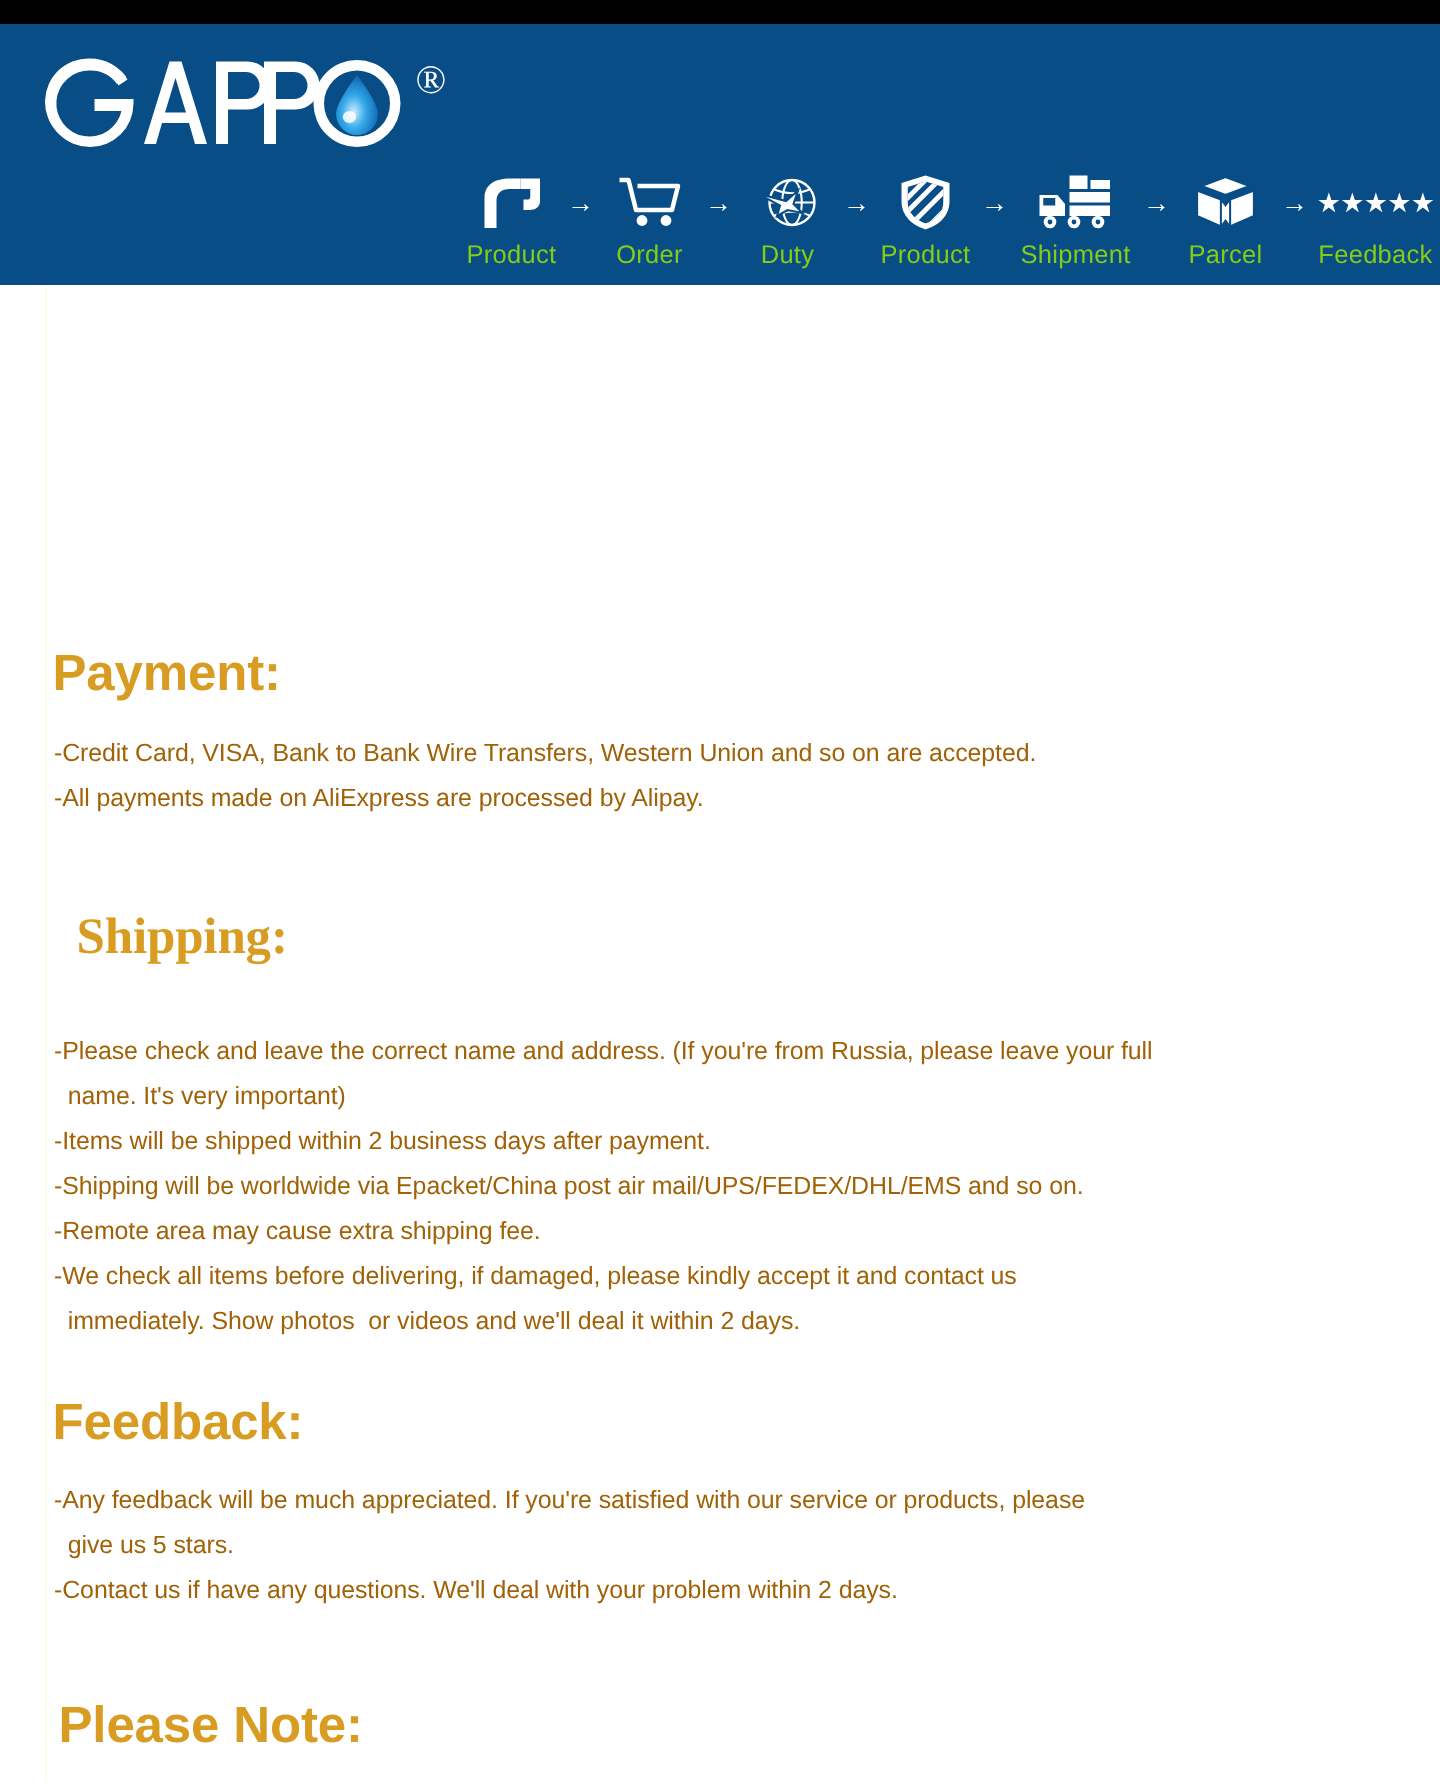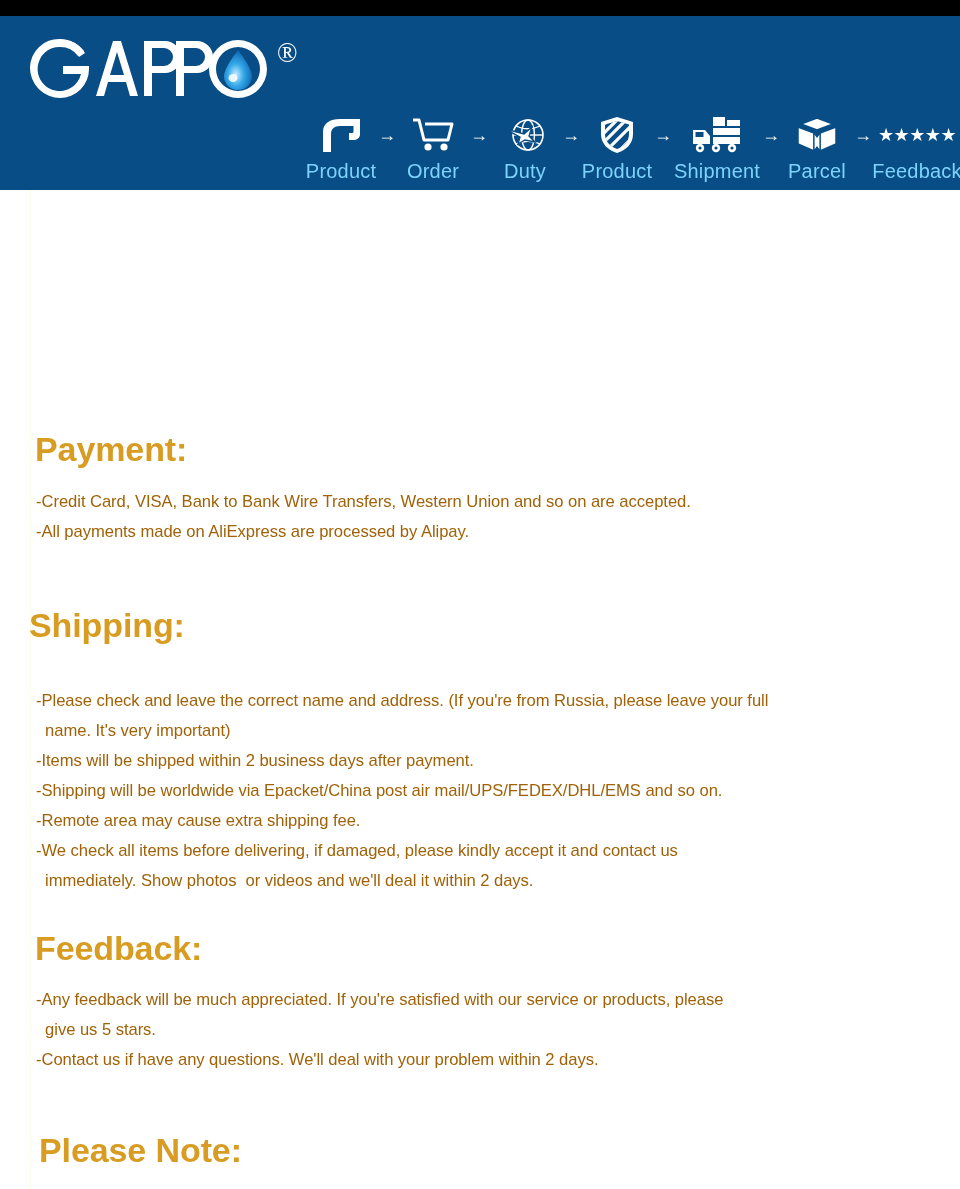--- a/index.html
+++ b/index.html
@@ -61,22 +61,22 @@
     width: 70px;
   }
   .flow-step.wide { width: 86px; }
   .flow-icon {
     height: 44px;
     display: flex;
     align-items: center;
     justify-content: center;
   }
   .flow-label {
-    color: #7dd3fc;
-    font-size: 20px;
+    color: #84cc16;
+    font-size: 17px;
     line-height: 1;
     margin-top: 4px;
     white-space: nowrap;
     letter-spacing: 0.2px;
   }
   .flow-arrow {
     color: #ffffff;
     font-size: 18px;
     line-height: 1;
     margin-top: 13px;
@@ -123,21 +123,21 @@
     line-height: 30px;
     white-space: pre;
     letter-spacing: -0.05px;
   }
   .line.red { color: #EC2024; }
 
   
   .blk { position: absolute; }
   #sec-payment        { left: 35px;  top: 242px; }
   #payment-lines      { left: 36px;  top: 297px; }
-  #sec-shipping       { left: 29px;  top: 418px; }
+  #sec-shipping       { left: 51px;  top: 418px; font-family: Liberation Serif, serif; }
   #shipping-lines     { left: 36px;  top: 472px; margin-top: 24px; }
   #sec-feedback       { left: 35px;  top: 741px; }
   #feedback-lines     { left: 36px;  top: 795px; }
   #sec-note           { left: 39px;  top: 943px; text-align: center; }
   #note-lines         { left: 35px;  top: 996px; }
 </style>
 </head>
 <body>
 
 <div class="top-strip"></div>

